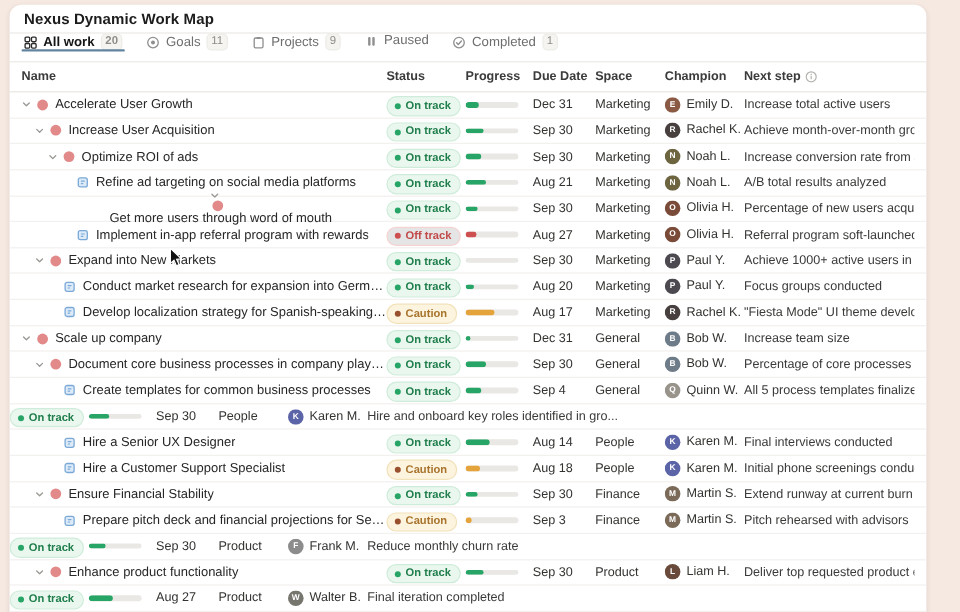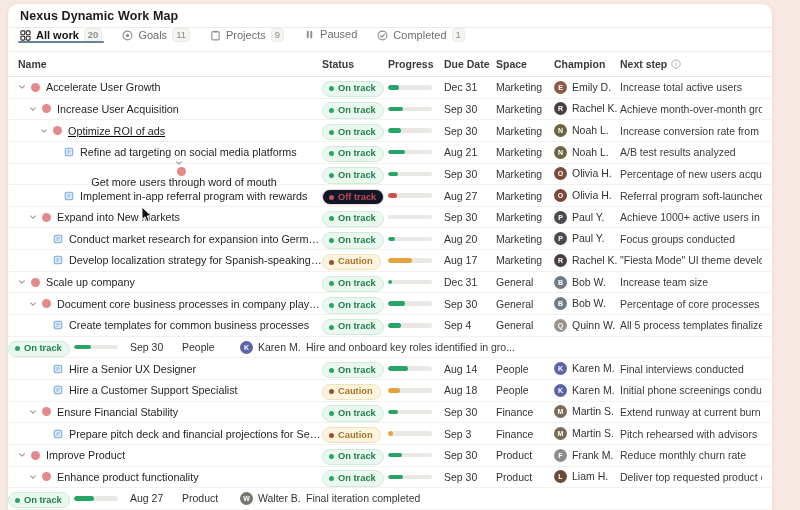--- a/index.html
+++ b/index.html
@@ -222,21 +222,21 @@
     <div class="col-space space-text">Marketing</div>
     <div class="col-champion champ-cell">
       <span class="avatar" style="background: rgb(71, 64, 62);">R</span>
       <span class="champ-name">Rachel K.</span>
     </div>
     <div class="col-next">
           <span class="next-text">Achieve month-over-month growth in new ...</span>
         </div>
   </div>
       <div class="row">
-    <div class="col-name name-cell" style="padding-left: 32px; text-decoration: underline;">
+    <div class="col-name name-cell" style="padding-left: 32px;">
       <span class="chevron">
         <svg width="8" height="8" viewBox="0 0 10 10">
               <polyline points="2,3.5 5,6.5 8,3.5" fill="none" stroke="currentColor" stroke-width="1.4" stroke-linecap="round" stroke-linejoin="round"></polyline>
             </svg>
       </span>
       <span class="goal-dot" style="background: rgb(226, 137, 138);"></span>
       <span class="row-name">Optimize ROI of ads</span>
     </div>
     <div class="col-status">
       <span class="pill" style="background: rgb(234, 247, 239); border-color: rgb(207, 236, 218); color: rgb(31, 126, 75);">
@@ -282,21 +282,21 @@
             <div class="fill" style="width: 38%; background: rgb(39, 165, 103);"></div>
           </div>
     </div>
     <div class="col-due due-text">Aug 21</div>
     <div class="col-space space-text">Marketing</div>
     <div class="col-champion champ-cell">
       <span class="avatar" style="background: rgb(109, 100, 64);">N</span>
       <span class="champ-name">Noah L.</span>
     </div>
     <div class="col-next">
-          <span class="next-text">A/B test results analyzed</span>
+          <span class="next-text">A/B total results analyzed</span>
         </div>
   </div>
       <div class="row">
     <div class="col-name name-cell" style="padding-left: 32px; flex-direction: column;">
       <span class="chevron">
         <svg width="8" height="8" viewBox="0 0 10 10">
               <polyline points="2,3.5 5,6.5 8,3.5" fill="none" stroke="currentColor" stroke-width="1.4" stroke-linecap="round" stroke-linejoin="round"></polyline>
             </svg>
       </span>
       <span class="goal-dot" style="background: rgb(226, 137, 138);"></span>
@@ -329,21 +329,21 @@
       <span class="proj-icon">
             <svg width="10" height="10" viewBox="0 0 12 12">
               <rect x="1.5" y="1.5" width="9" height="9" rx="2" fill="#ddeaf7" stroke="#7aa9d8" stroke-width="1.3"></rect>
               <rect x="4" y="4.2" width="4" height="1.2" rx="0.6" fill="#7aa9d8"></rect>
               <rect x="4" y="6.6" width="2.6" height="1.2" rx="0.6" fill="#7aa9d8"></rect>
             </svg>
           </span>
       <span class="row-name">Implement in-app referral program with rewards</span>
     </div>
     <div class="col-status">
-      <span class="pill" style="background: #0f172a; border-color: rgb(245, 211, 211); color: rgb(194, 74, 74);">
+      <span class="pill" style="background: #e5e5e5; border-color: rgb(245, 211, 211); color: rgb(194, 74, 74);">
         <span class="dot" style="background: rgb(205, 79, 79);"></span>
         <span class="pill-text">Off track</span>
       </span>
     </div>
     <div class="col-progress">
       <div class="track">
             <div class="fill" style="width: 20%; background: rgb(205, 79, 79);"></div>
           </div>
     </div>
     <div class="col-due due-text">Aug 27</div>
@@ -694,29 +694,20 @@
     <div class="col-space space-text">Finance</div>
     <div class="col-champion champ-cell">
       <span class="avatar" style="background: rgb(123, 106, 88);">M</span>
       <span class="champ-name">Martin S.</span>
     </div>
     <div class="col-next">
           <span class="next-text">Pitch rehearsed with advisors</span>
         </div>
   </div>
       <div class="row">
-    <div class="col-name name-cell" style="padding-left: 10px;">
-      <span class="chevron">
-        <svg width="8" height="8" viewBox="0 0 10 10">
-              <polyline points="2,3.5 5,6.5 8,3.5" fill="none" stroke="currentColor" stroke-width="1.4" stroke-linecap="round" stroke-linejoin="round"></polyline>
-            </svg>
-      </span>
-      <span class="goal-dot" style="background: rgb(226, 137, 138);"></span>
-      <span class="row-name">Improve Product</span>
-    </div>
     <div class="col-status">
       <span class="pill" style="background: rgb(234, 247, 239); border-color: rgb(207, 236, 218); color: rgb(31, 126, 75);">
         <span class="dot" style="background: rgb(39, 165, 103);"></span>
         <span class="pill-text">On track</span>
       </span>
     </div>
     <div class="col-progress">
       <div class="track">
             <div class="fill" style="width: 32%; background: rgb(39, 165, 103);"></div>
           </div>

